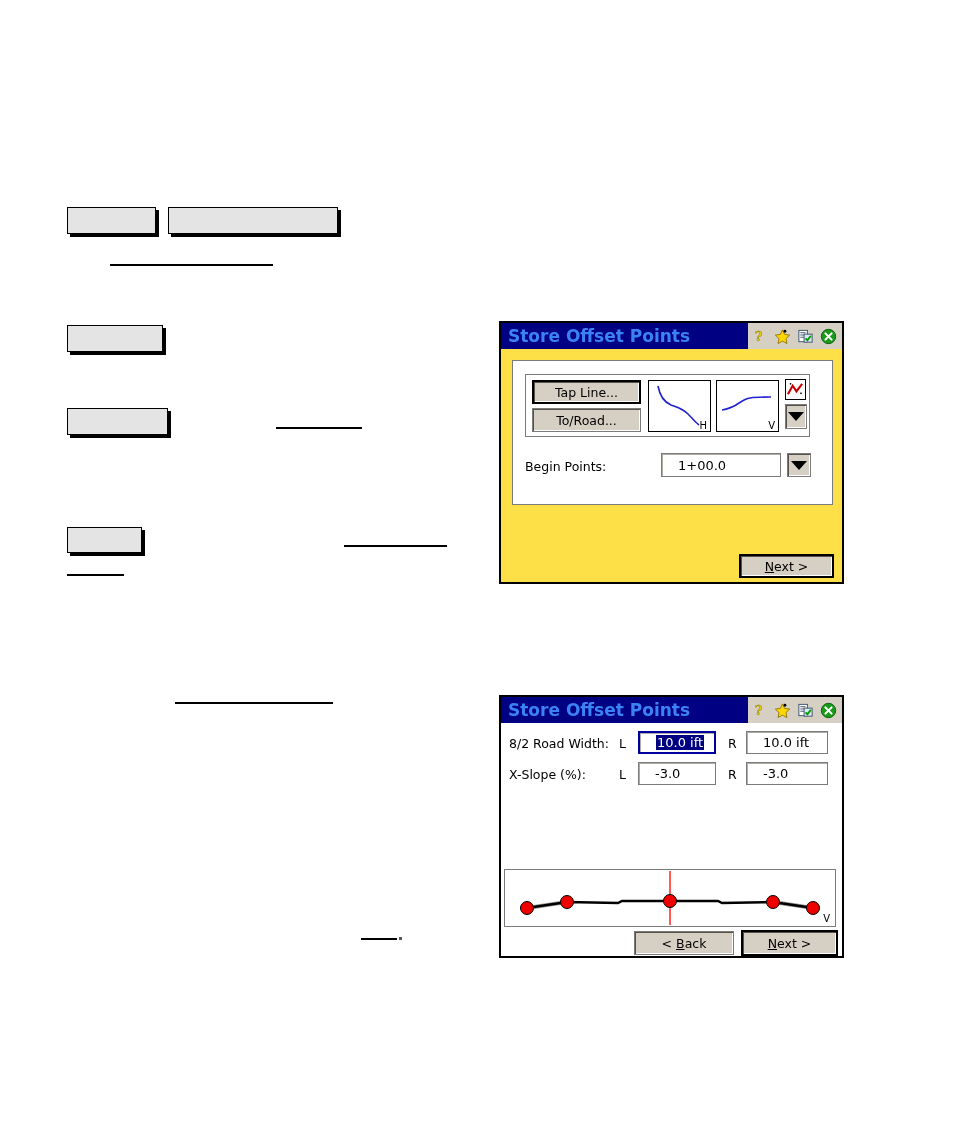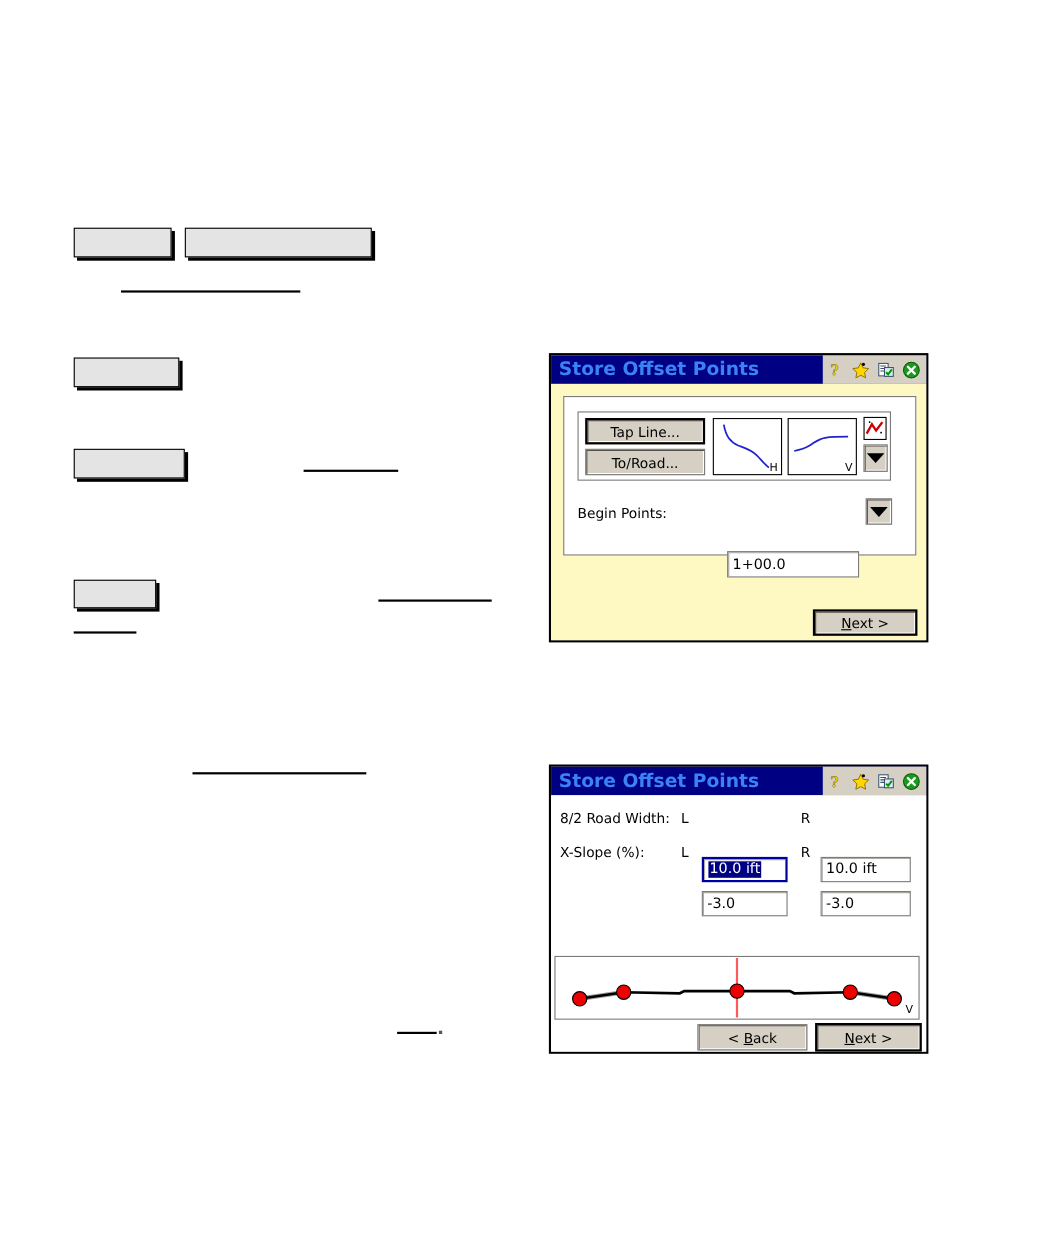--- a/index.html
+++ b/index.html
@@ -60,21 +60,21 @@
     padding:0 4px 0 2px;
     gap:4px;
   }
   .ticon{
     width:19px;height:19px;
     display:flex;align-items:center;justify-content:center;
     font-size:13px;line-height:1;
   }
 
   
-  .w1-body{position:relative;height:calc(100% - 26px);background:#fef9c3;}
+  .w1-body{position:relative;height:calc(100% - 26px);background:#fde047;}
   .group-frame{
     position:absolute;
     border:1px solid #7b7b7b;
     background:#fff;
     box-sizing:border-box;
   }
   .pda-btn{
     background:#d6cfc4;
     border:1px solid #7b7b7b;
     box-shadow:1px 1px 0 0 #55504a inset, -1px -1px 0 0 #fff inset;
@@ -99,26 +99,25 @@
     right:3px;bottom:0px;
     font-size:10px;
     color:#000;
   }
   .pda-input{
     background:#fff;
     border:1px solid #7b7b7b;
     box-shadow:1px 1px 0 0 #b0aba4 inset;
     box-sizing:border-box;
     display:flex;align-items:center;
-    padding-left:4px;
+    padding-left:16px;
     font-size:13px;
     color:#000;
     white-space:nowrap;
     overflow:hidden;
-    margin-top:48px;
   }
   .pda-input.focused{
     border:2px solid #00009e;
   }
   .sel-text{
     background:#000082;color:#fff;
     padding:0 1px;
   }
   .arrow-btn{
     background:#d6cfc4;

